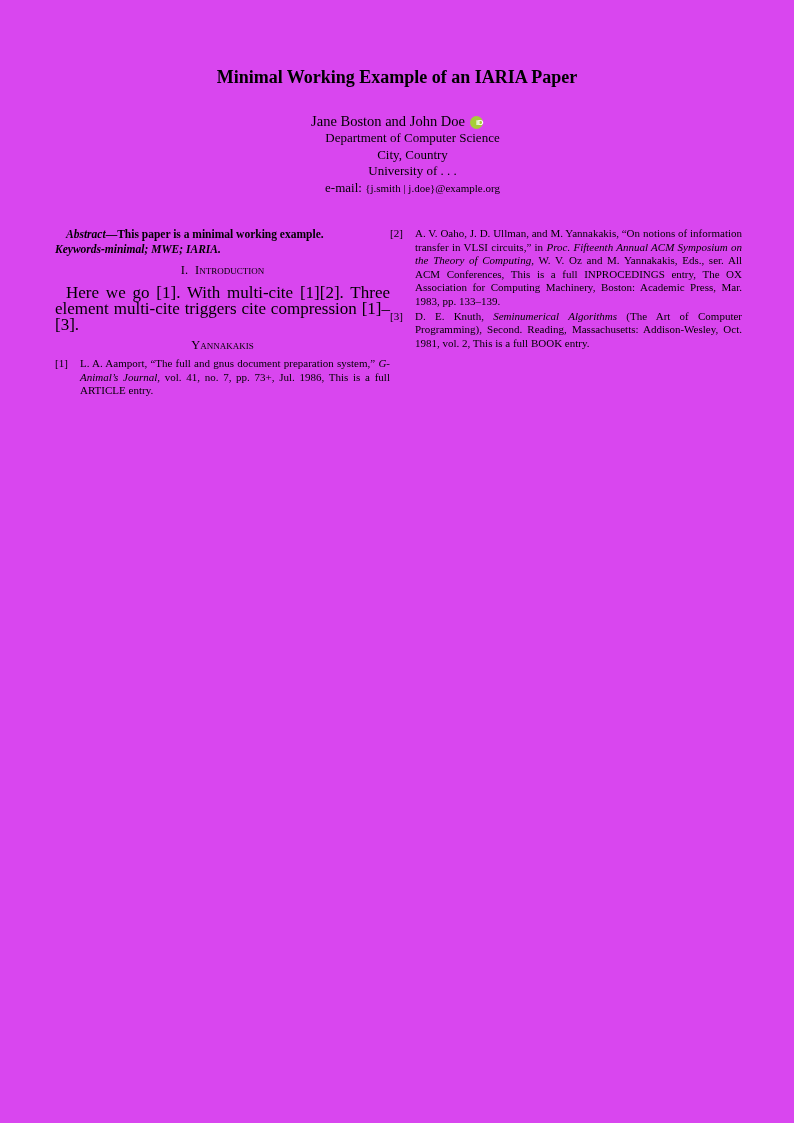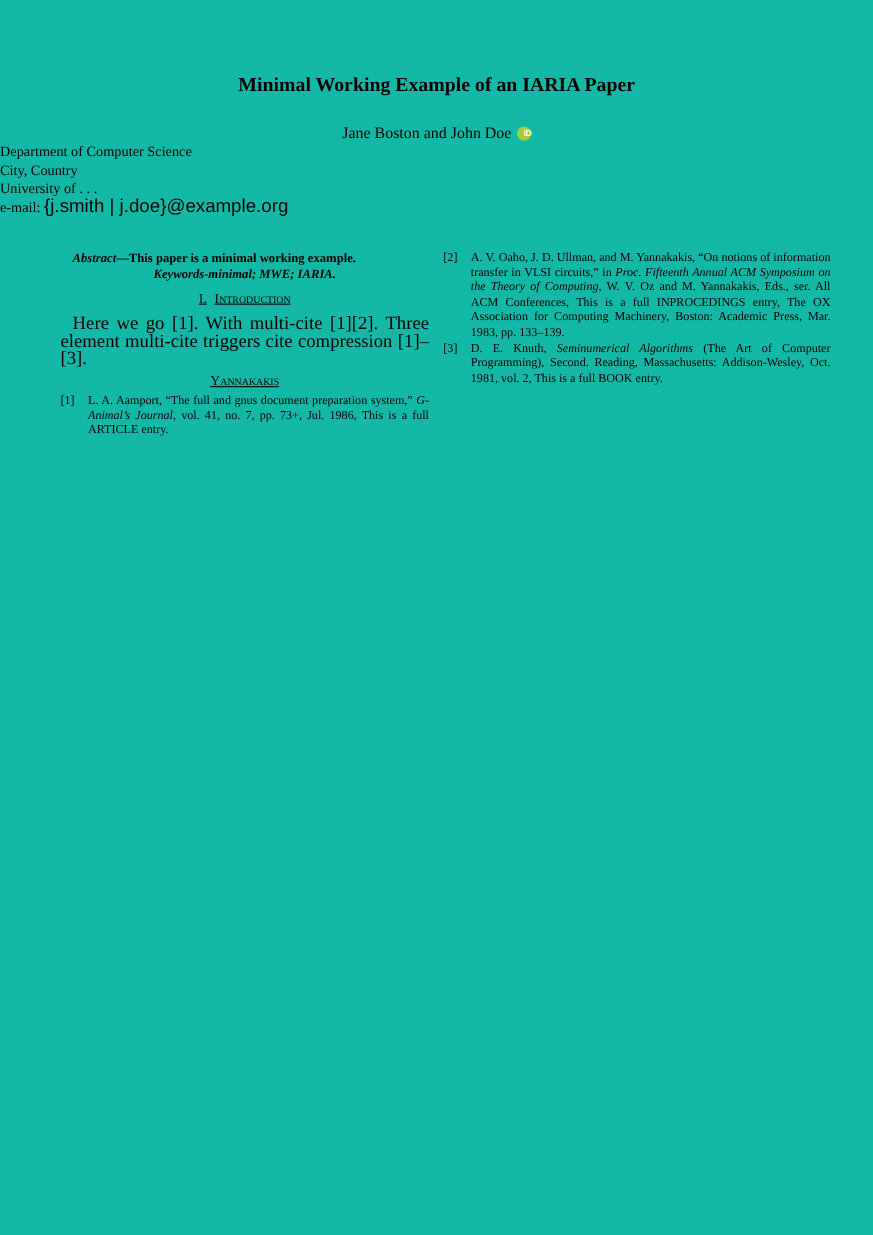--- a/index.html
+++ b/index.html
@@ -1,20 +1,20 @@
 <!DOCTYPE html>
 <html><head>
 <meta charset="utf-8">
 <style>
   html, body { margin: 0; padding: 0; background: #ffffff; }
   .page {
     position: relative;
     width: 794px;
     height: 1123px;
-    background: #14b8a6;
+    background: #d946ef;
     color: #000000;
     font-family: "Liberation Serif", serif;
     box-sizing: border-box;
     padding-top: 67px;
     overflow: hidden;
   }
   .title {
     margin: 0;
     font-size: 18px;
     font-weight: bold;
@@ -39,57 +39,56 @@
     font-weight: bold;
     line-height: 13px;
     text-align: right;
     letter-spacing: -0.5px;
     vertical-align: 1px;
     margin-left: 5px;
     cursor: pointer;
   }
   .affil {
     font-size: 13px;
-    text-align: left;
+    text-align: center;
     line-height: 16.5px;
+    padding-left: 31px;
   }
   .mono {
-    font-family: Liberation Sans, sans-serif;
-    font-size: 17px;
+    font-family: Liberation Serif, serif;
+    font-size: 11px;
   }
   .columns {
     display: flex;
     margin: 31px 0 0 55px;
-    gap: 13px;
   }
   .col-left  { width: 335px; }
   .col-right { width: 352px; }
   p { margin: 0; }
   .abstract {
     font-size: 11.5px;
     font-weight: bold;
     line-height: 15px;
     text-align: justify;
     text-indent: 11px;
   }
   .keywords {
     font-size: 11.5px;
     line-height: 15px;
-    text-align: center;
+    text-align: left;
   }
   .bi { font-weight: bold; font-style: italic; }
   .it { font-style: italic; }
   .sc { font-variant: small-caps; }
   .sec {
     font-size: 12.5px;
     font-weight: normal;
     text-align: center;
     line-height: 15px;
     margin: 0;
-    text-decoration: underline;
   }
   .sec-intro { margin: 6px 0 7px 0; }
   .sec-refs  { margin: 5px 0 4px 0; }
   .gap { margin-left: 7px; }
   .body-par {
     font-size: 17px;
     line-height: 16px;
     text-align: justify;
     text-indent: 11px;
   }

